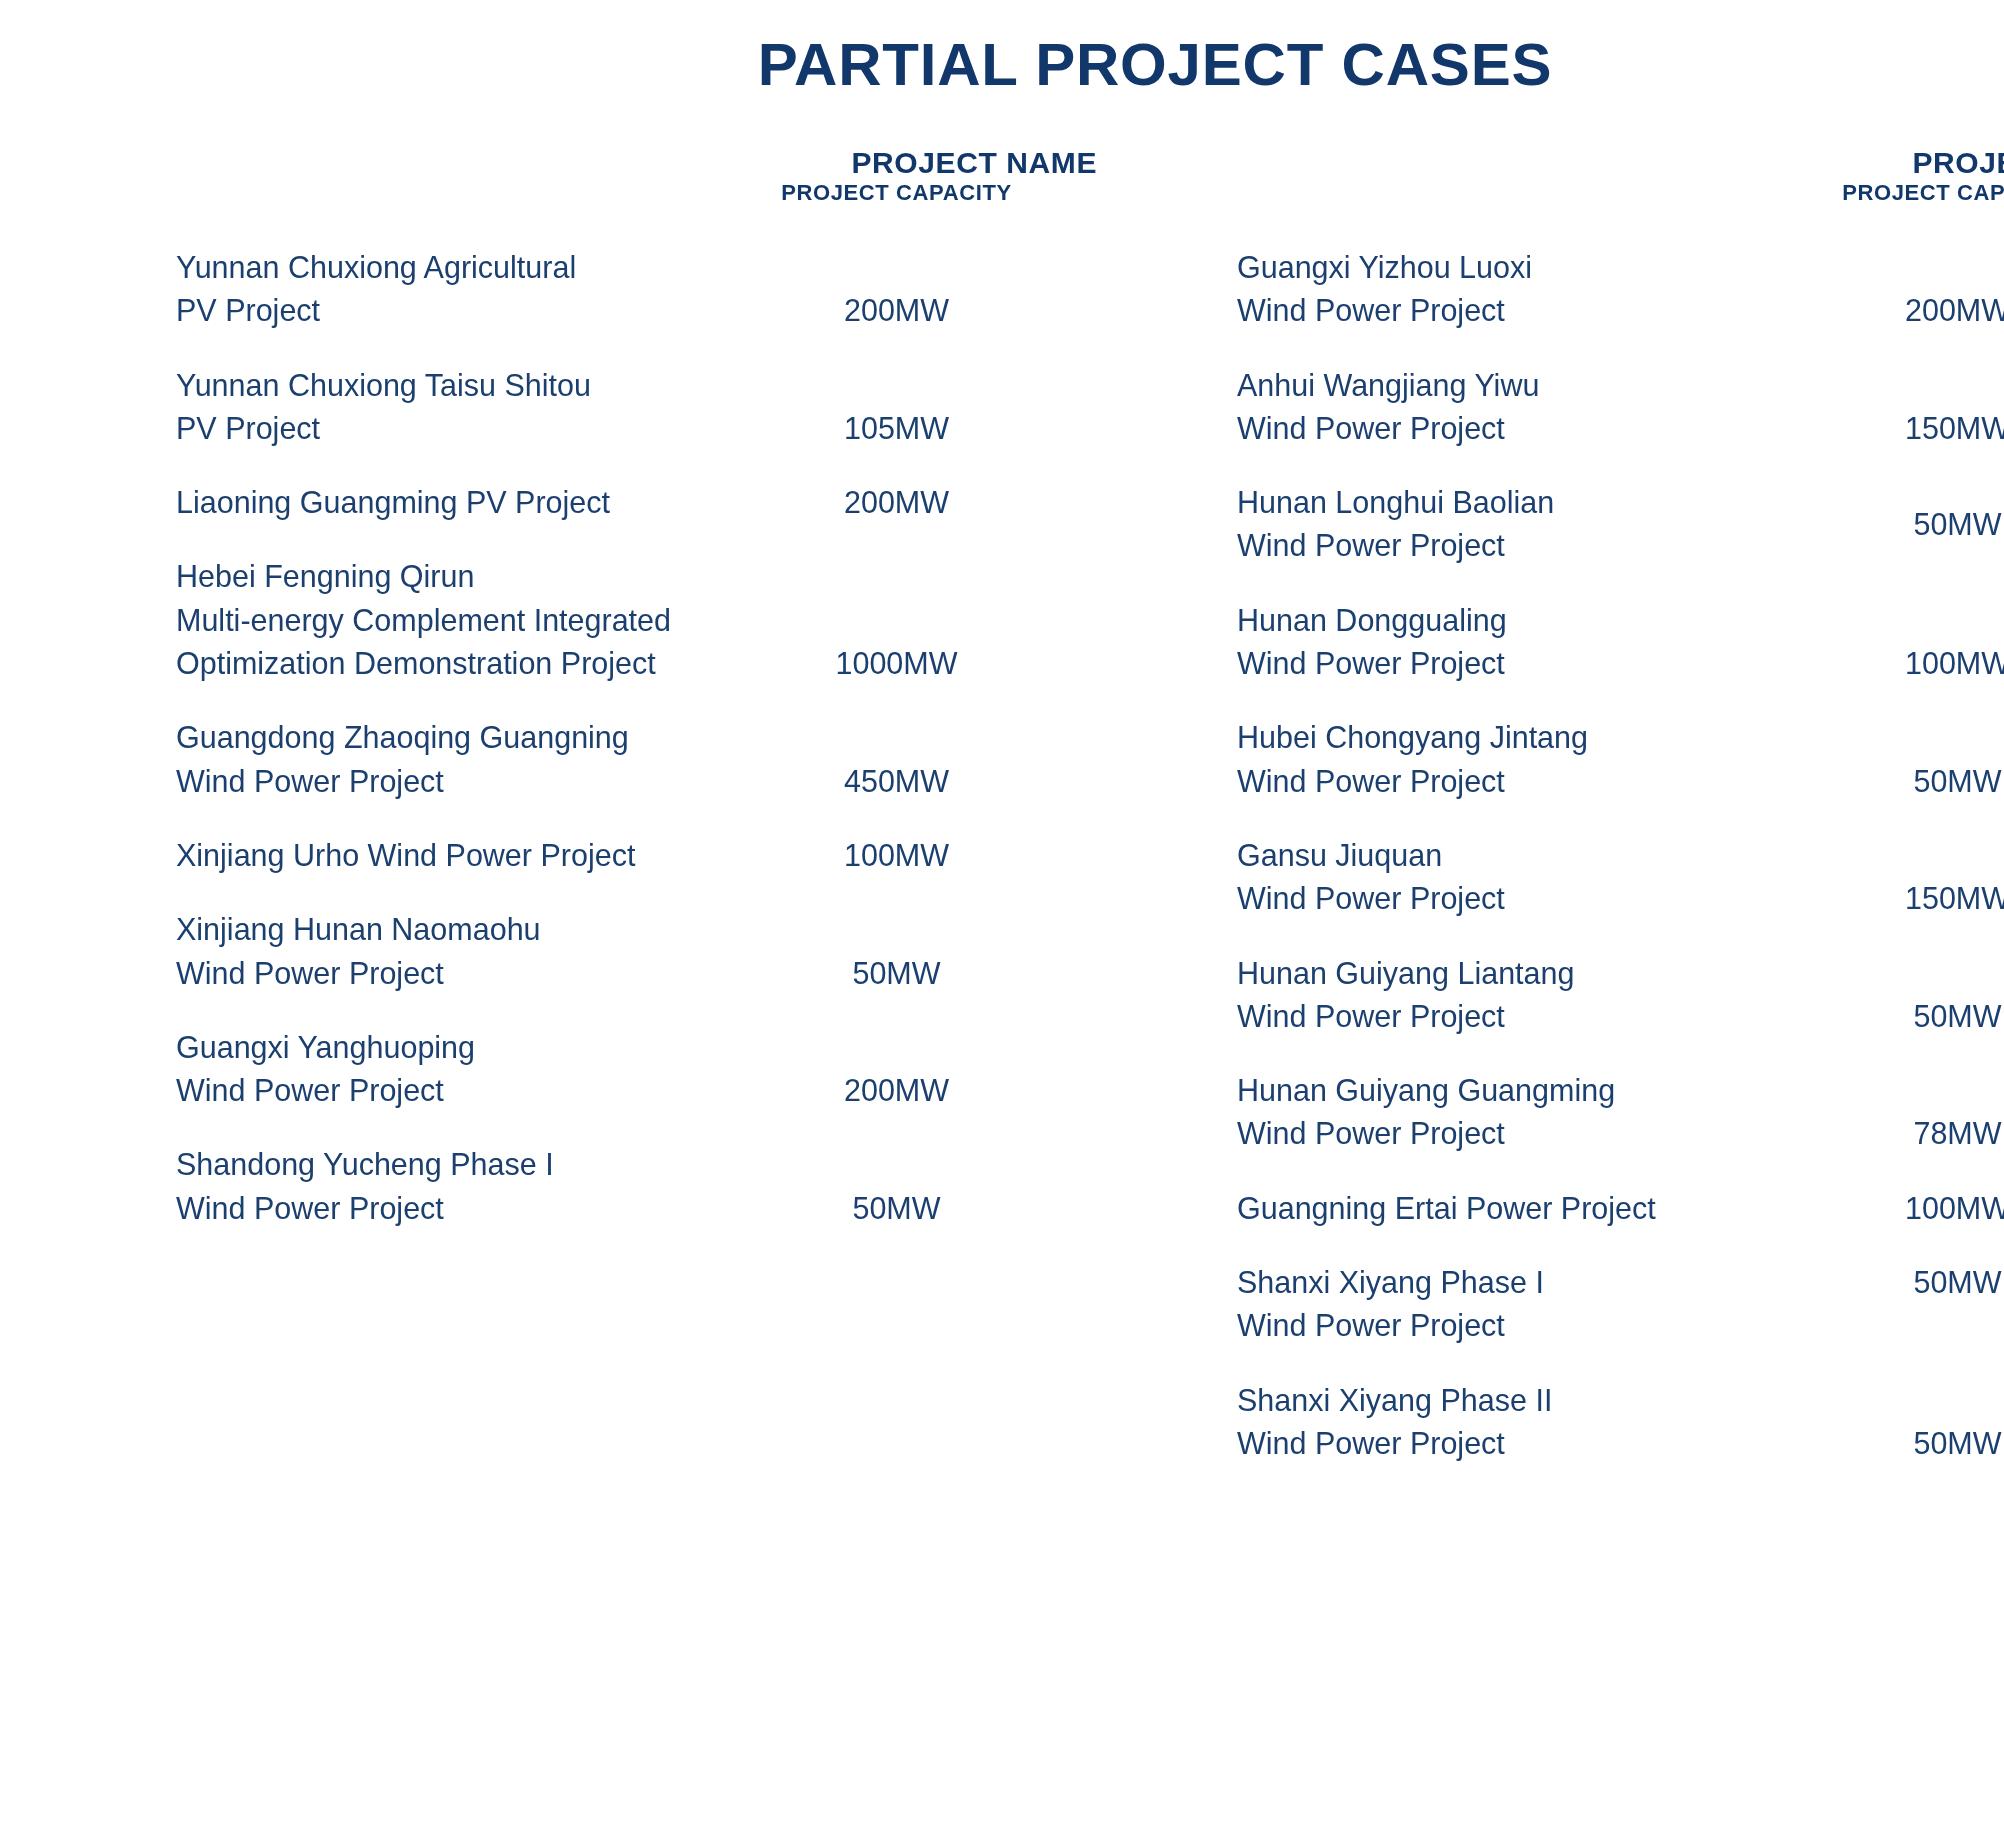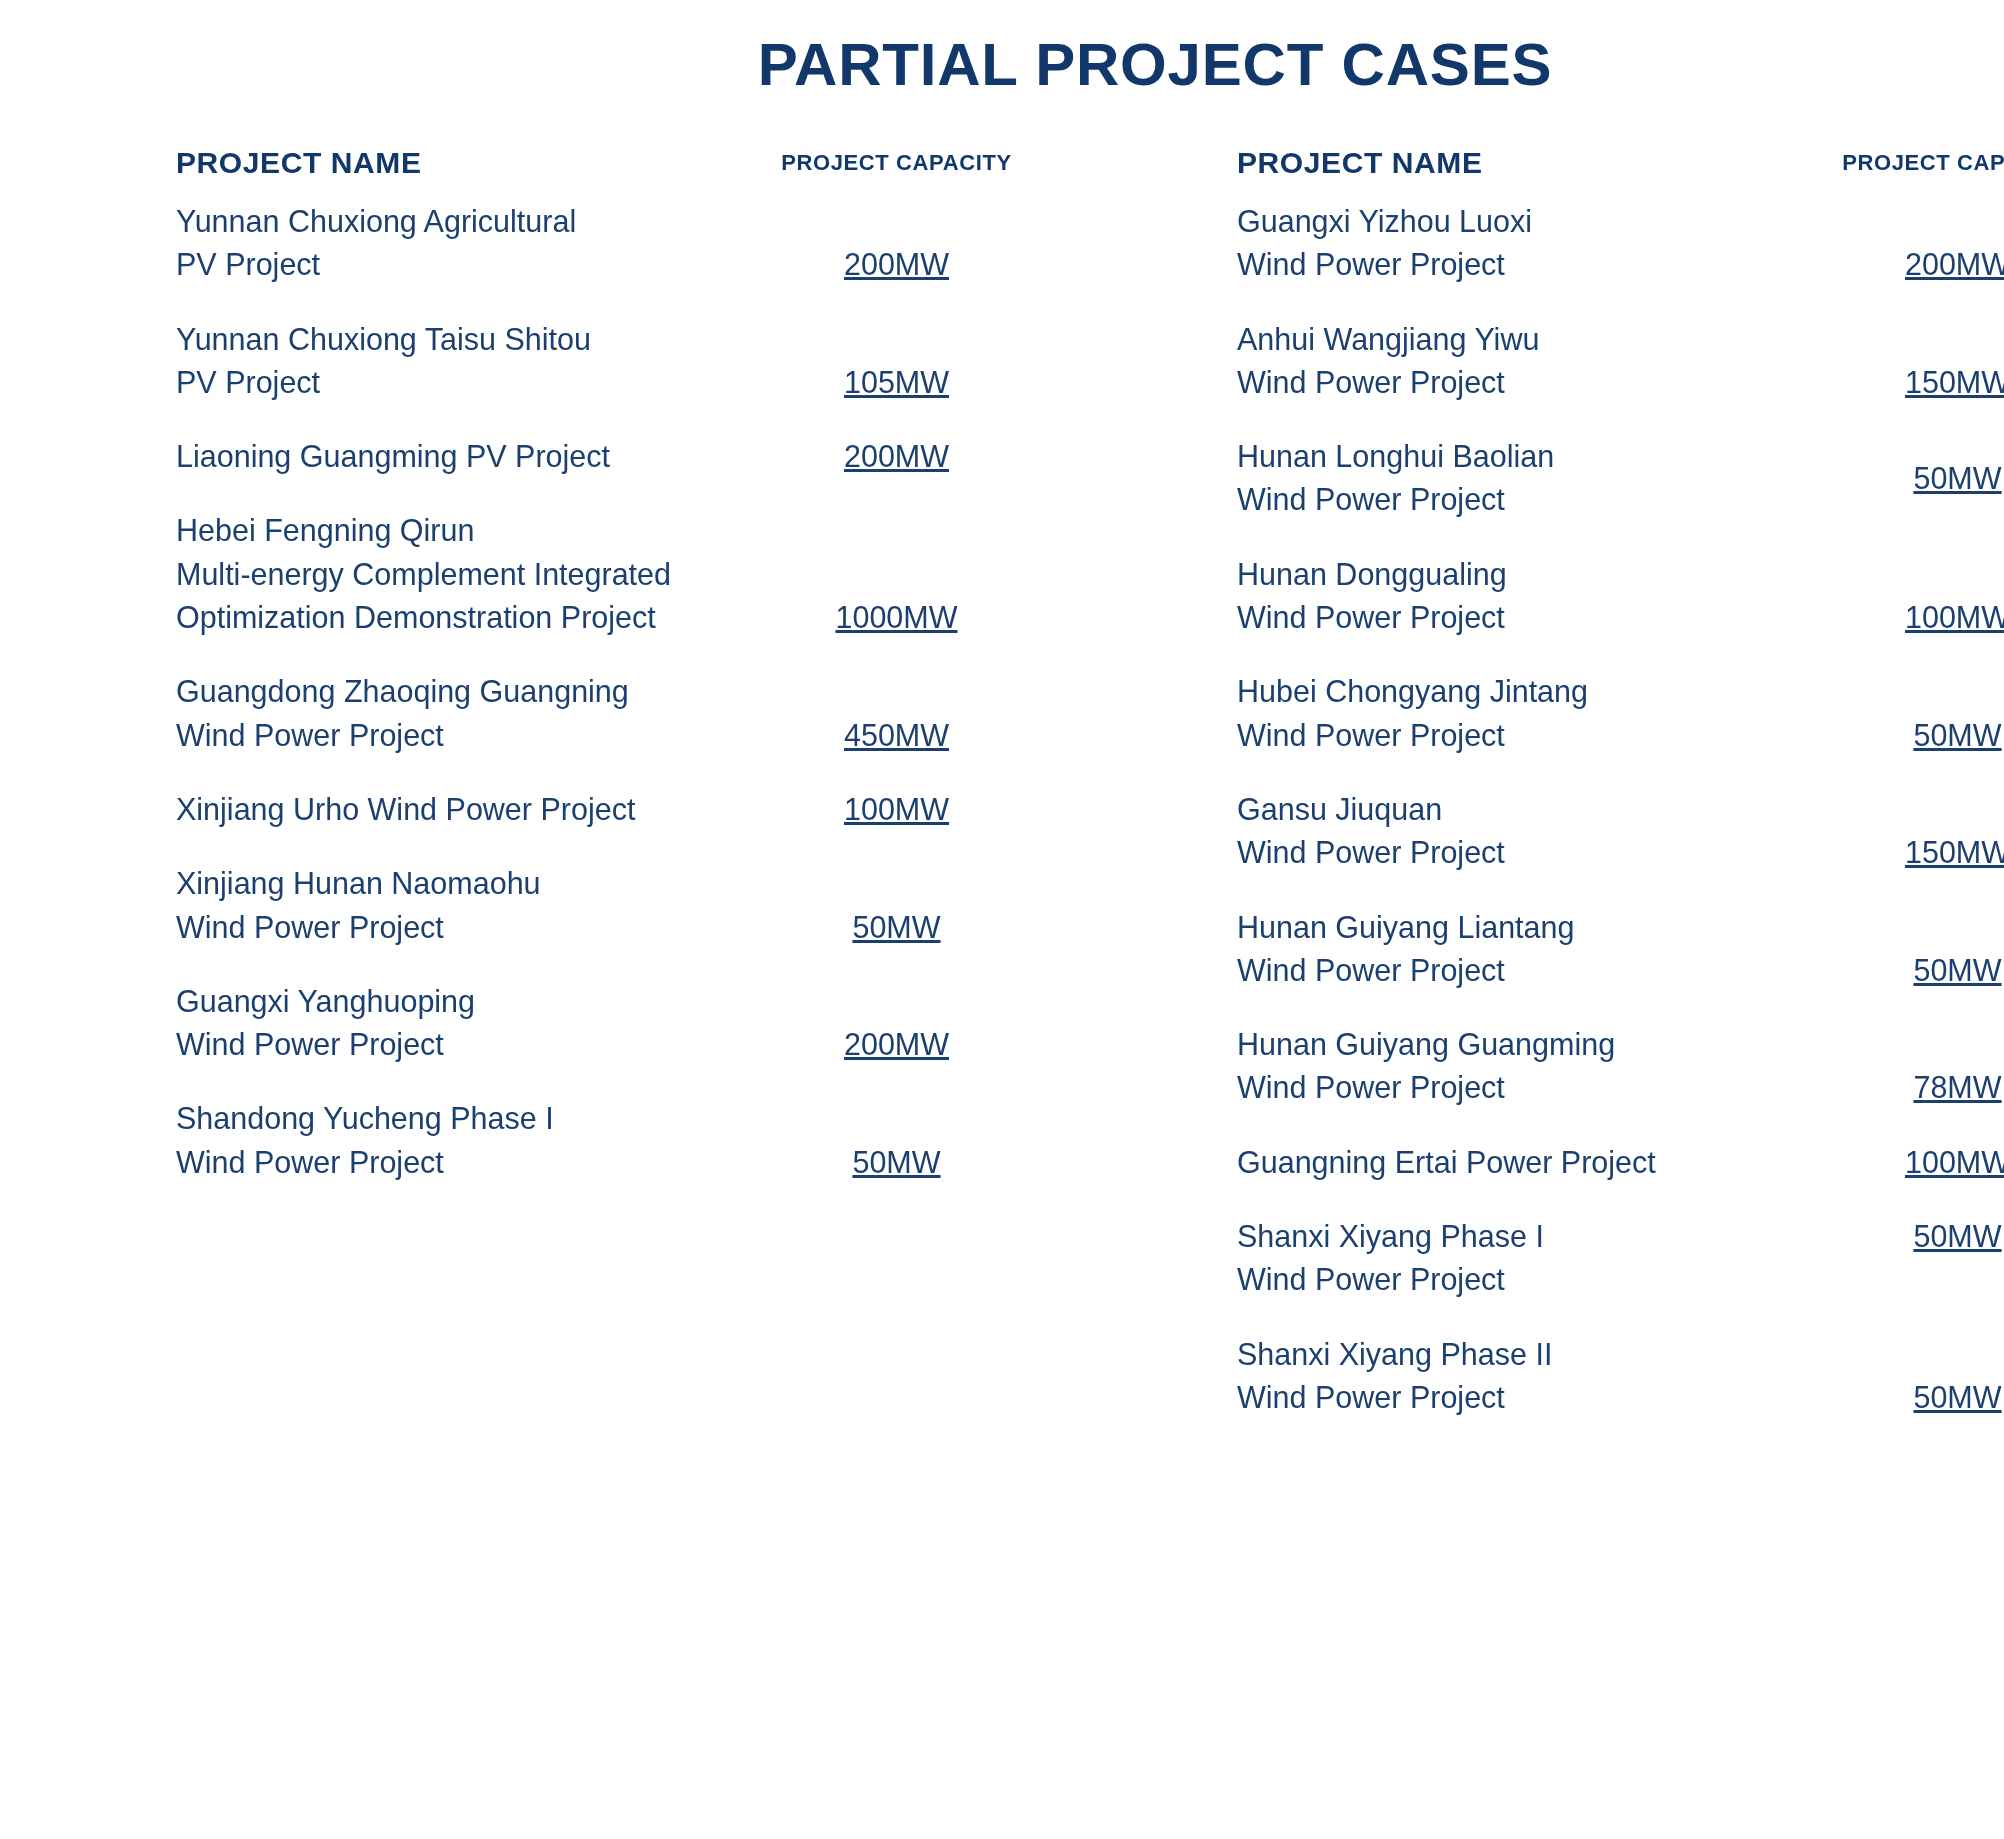--- a/index.html
+++ b/index.html
@@ -42,23 +42,23 @@
     position: relative;
   }
   .column.left {
     padding-right: 92px;
   }
   .column.right {
     padding-left: 48px;
   }
   .col-head {
     display: flex;
-    flex-direction: row;
-    align-items: center;
-    margin-bottom: 20px;
+    flex-direction: column;
+    align-items: flex-end;
+    margin-bottom: 40px;
   }
   .col-head .h-name {
     flex: 1 1 auto;
     font-size: 30px;
     font-weight: bold;
     letter-spacing: 0.6px;
     color: #12386b;
   }
   .col-head .h-cap {
     flex: 0 0 auto;
@@ -86,21 +86,20 @@
     color: #1b3f6e;
     white-space: pre-line;
   }
   .row .r-cap {
     flex: 0 0 auto;
     width: 401px;
     text-align: center;
     font-size: 30.5px;
     line-height: 1.42;
     color: #1b3f6e;
-    text-decoration: underline;
   }
   .row.align-top {
     align-items: flex-start;
   }
   .row.align-mid {
     align-items: center;
   }
 </style>
 </head>
 <body>

